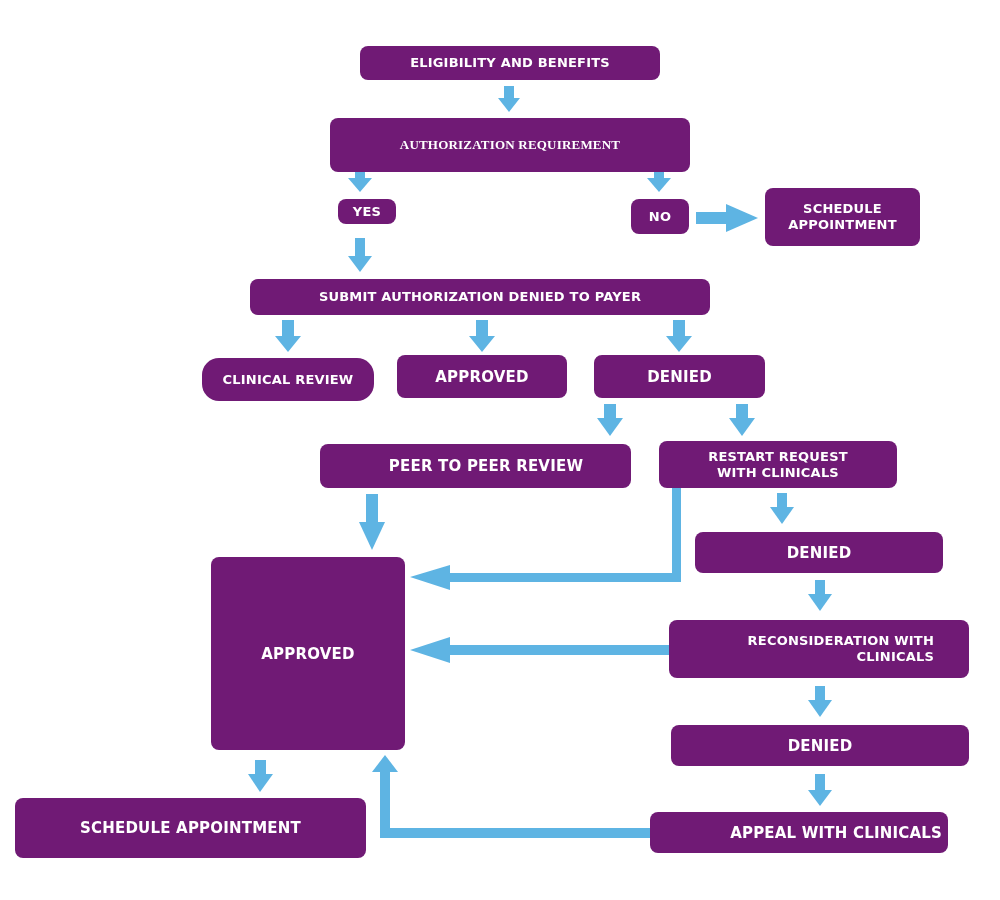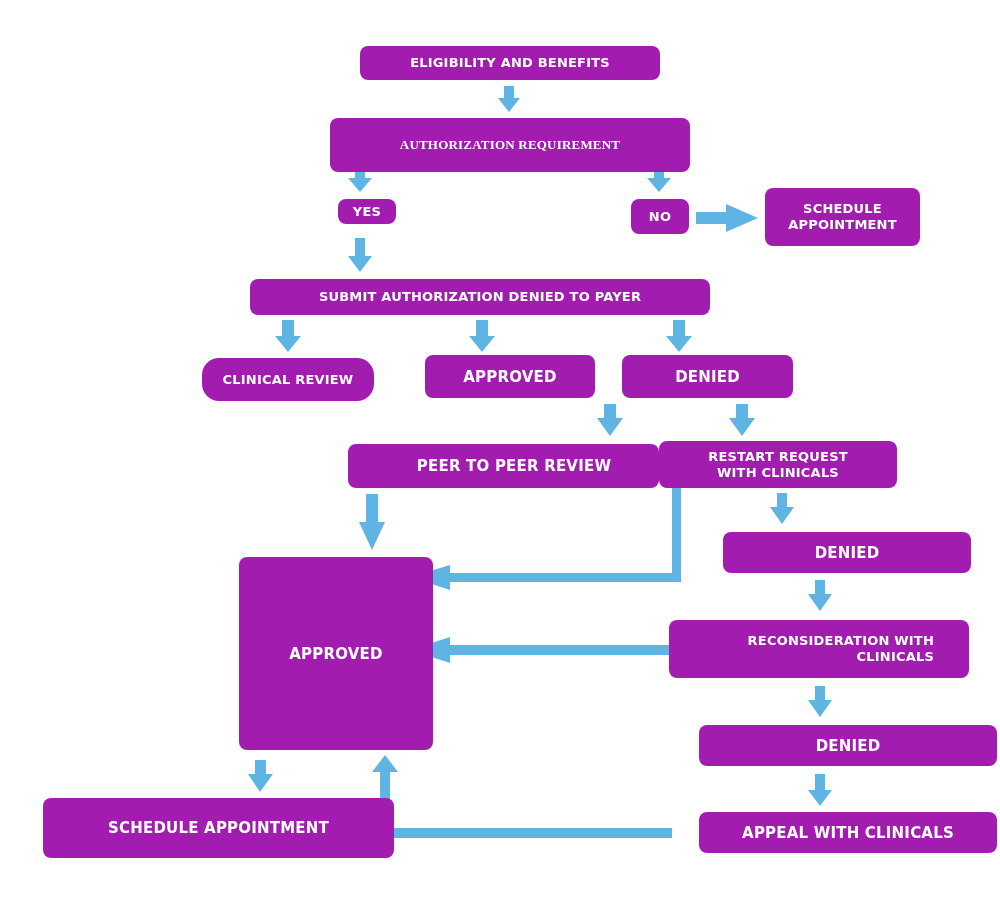--- a/index.html
+++ b/index.html
@@ -1,22 +1,22 @@
 <!DOCTYPE html>
 <html><head>
 <meta charset="utf-8">
 <style>
   html, body { margin:0; padding:0; background:#ffffff; }
   body { width:1000px; height:900px; position:relative; overflow:hidden;
          font-family:"DejaVu Sans", sans-serif; }
-  .box { position:absolute; background:#a21caf; color:#ffffff; border-radius:8px;
+  .box { position:absolute; background:#701a75; color:#ffffff; border-radius:8px;
          display:flex; align-items:center; justify-content:center; text-align:center;
          font-weight:bold; letter-spacing:0.2px; line-height:1.2; box-sizing:border-box; padding:0 6px; }
   .s13 { font-size:13px; }
-  .s15 { font-size:15px;margin-left:28px; }
+  .s15 { font-size:15px; }
   svg.arrows { position:absolute; left:0; top:0; }
 </style>
 </head>
 <body>
 
 <svg class="arrows" width="1000" height="900">
   <g fill="#5eb4e3">
 
     <g>
       <rect x="504" y="86" width="10" height="12"></rect>
@@ -140,15 +140,15 @@
   </div>
 <div class="box s13" style="left:669px;top:620px;width:300px;height:58px;text-align:right;">
     <span style="max-width:230px;">RECONSIDERATION WITH CLINICALS</span>
   </div>
 <div class="box s15" style="left:671px;top:725px;width:298px;height:41px;">
     <span>DENIED</span>
   </div>
 <div class="box s15" style="left:15px;top:798px;width:351px;height:60px;">
     <span>SCHEDULE APPOINTMENT</span>
   </div>
-<div class="box s15" style="left:671px;top:812px;width:298px;height:41px;">
+<div class="box s15" style="left:650px;top:812px;width:298px;height:41px;justify-content:flex-end;">
     <span>APPEAL WITH CLINICALS</span>
   </div>
 
 </body></html>

